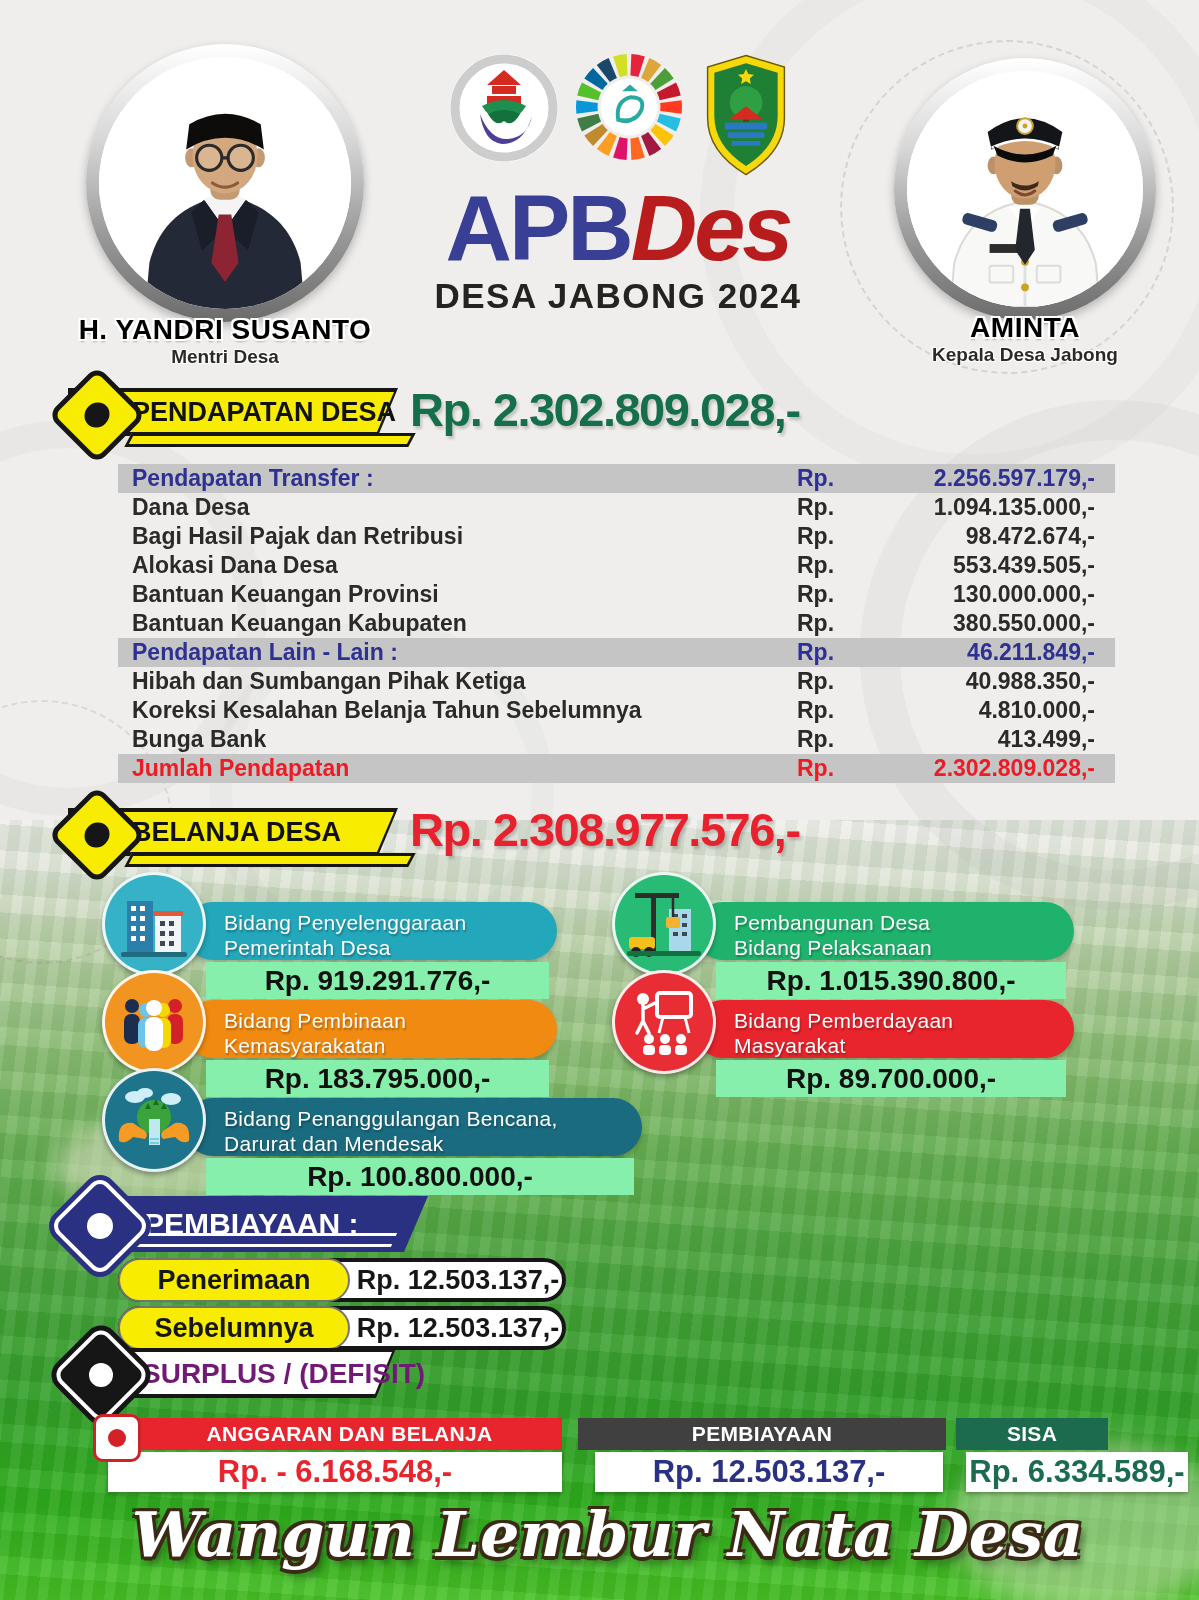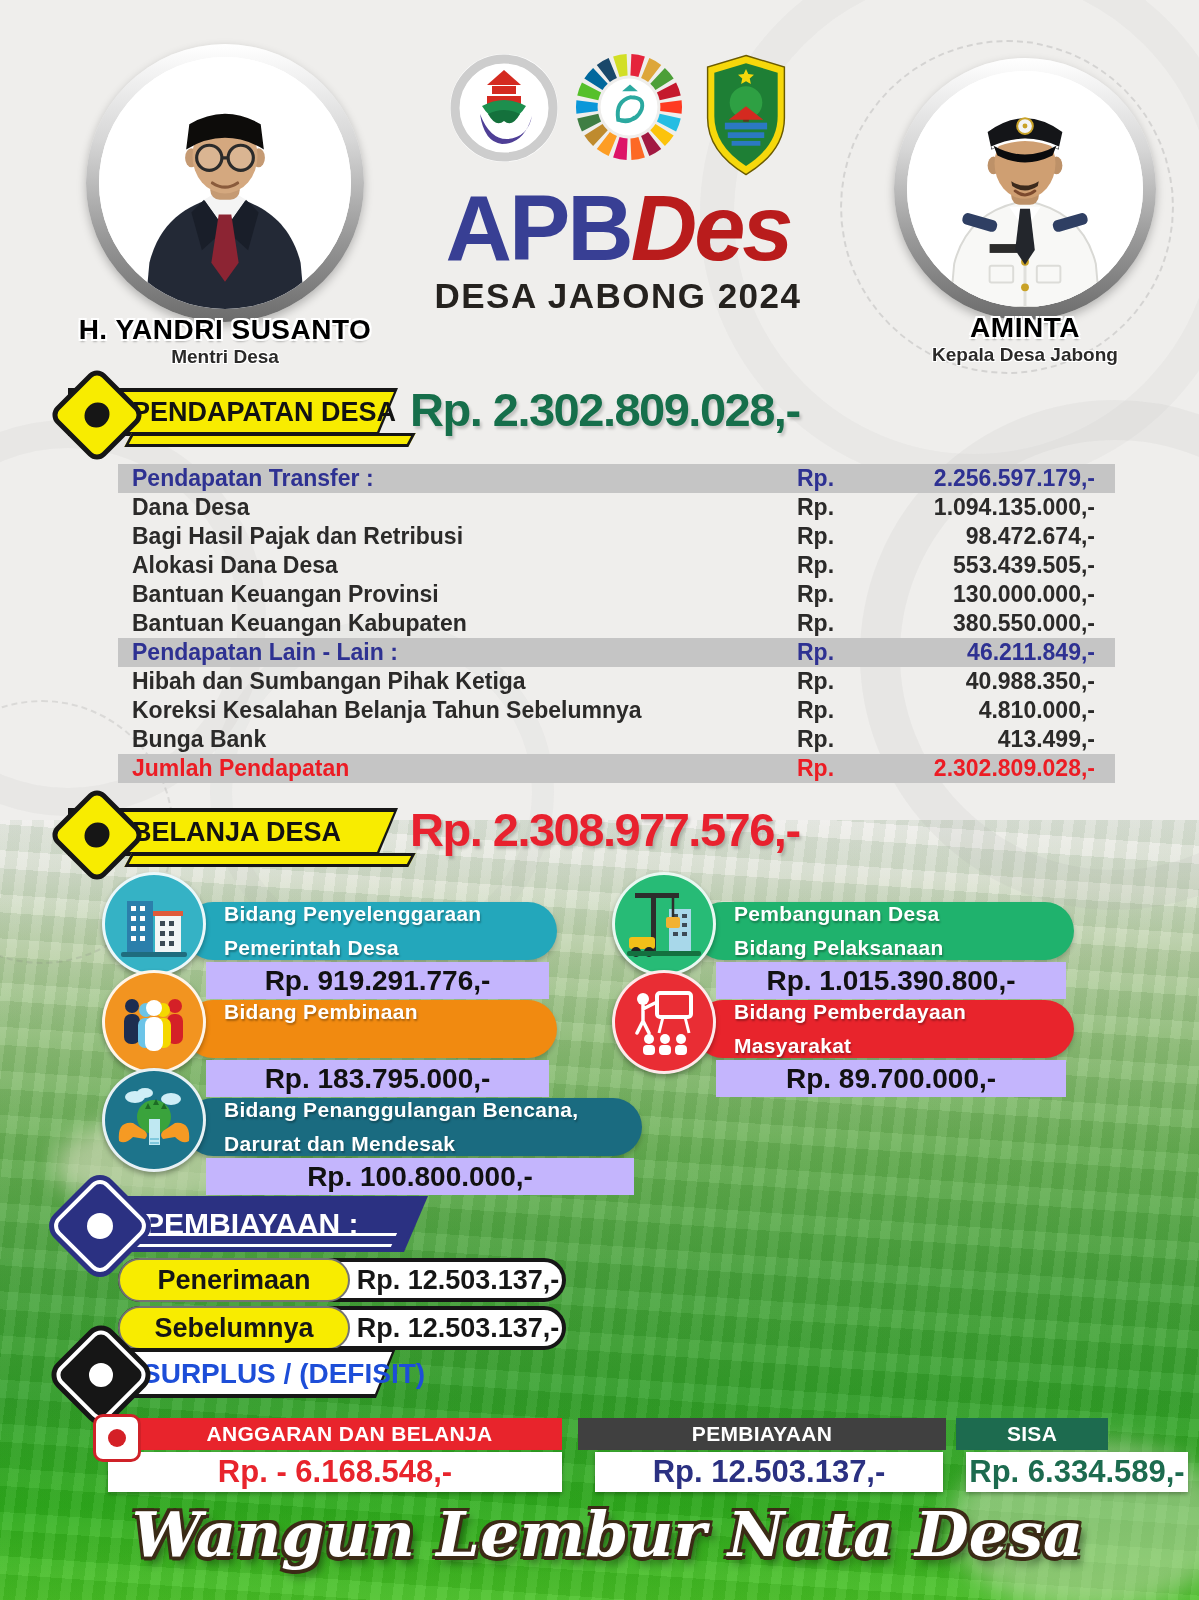--- a/index.html
+++ b/index.html
@@ -74,24 +74,24 @@
   .card{position:absolute;z-index:4;}
   .card1{left:102px;top:872px;width:455px;}
   .card2{left:612px;top:872px;width:462px;}
   .card3{left:102px;top:970px;width:455px;}
   .card4{left:612px;top:970px;width:462px;}
   .card5{left:102px;top:1068px;width:540px;}
   .cicon{position:absolute;left:0;top:0;width:98px;height:98px;border-radius:50%;
     border:3px solid rgba(255,255,255,0.9);overflow:hidden;box-shadow:0 3px 5px rgba(0,0,0,0.3);z-index:2;}
   .cicon svg{width:100%;height:100%;display:block;}
   .cpill{position:absolute;left:82px;right:0;top:30px;height:58px;border-radius:30px;
-    display:flex;flex-direction:column;justify-content:space-between;padding-left:40px;gap:1px;
-    color:#fff;font-weight:bold;font-size:21px;letter-spacing:0.3px;
+    display:flex;flex-direction:column;justify-content:flex-end;padding-left:40px;gap:1px;
+    color:#fff;font-weight:normal;font-size:21px;letter-spacing:0.3px;
     text-shadow:1px 2px 2px rgba(0,0,0,0.3);box-shadow:0 3px 5px rgba(0,0,0,0.2);}
-  .camt{position:absolute;left:104px;right:8px;top:90px;height:37px;background:#c4b5fd;
+  .camt{position:absolute;left:104px;right:8px;top:90px;height:37px;background:#86efac;
     color:#111;font-weight:bold;font-size:28px;text-align:center;line-height:37px;}
   .c0 .cpill{background:#23a7bb}.c0 .cicon{background:#35b2c5}
   .c1 .cpill{background:#1fb26d}.c1 .cicon{background:#27bb76}
   .c2 .cpill{background:#f18a10}.c2 .cicon{background:#f29420}
   .c3 .cpill{background:#e8242c}.c3 .cicon{background:#e92d34}
   .c4 .cpill{background:#1a6b80}.c4 .cicon{background:#1d748b}
   
   .b-pembiayaan{left:78px;top:1196px;width:350px;height:56px;}
   .b-pembiayaan .sb-out{background:#2b3182;clip-path:polygon(0 0,100% 0,calc(100% - 24px) 100%,0 100%);}
   .b-pembiayaan .sb-in{background:#2b3182;clip-path:polygon(0 0,100% 0,calc(100% - 21px) 100%,0 100%);}
@@ -105,21 +105,21 @@
   .pay1{top:1258px;} .pay2{top:1306px;}
   .pay-white{position:absolute;inset:0;background:#fff;border:4px solid #161616;border-radius:26px;}
   .pay-yellow{position:absolute;left:0;top:0;bottom:0;width:232px;background:#f8ec00;border:2px solid #737373;
     border-radius:26px;display:flex;align-items:center;justify-content:center;
     font-weight:bold;font-size:27px;color:#161616;box-sizing:border-box;}
   .pay-value{position:absolute;left:232px;right:0;top:0;bottom:0;display:flex;align-items:center;justify-content:center;
     font-weight:bold;font-size:27px;color:#161616;}
   
   .b-surplus{left:84px;top:1348px;width:312px;height:50px;}
   .b-surplus .sb-in{background:#fff;}
-  .b-surplus .sb-label{padding:10px 0 0 58px;font-size:28px;color:#1d4ed8;}
+  .b-surplus .sb-label{padding:10px 0 0 58px;font-size:28px;color:#701a75;}
   .d-black{left:-18px;top:-8px;width:62px;height:62px;background:#161616;border:4px solid #fff;
     box-shadow:0 0 0 5px #161616;}
   .d-black::after{width:24px;height:24px;background:#fff;}
   .scol{position:absolute;z-index:4;}
   .scol .shead{height:32px;display:flex;align-items:center;justify-content:center;
     color:#fff;font-weight:bold;font-size:21px;letter-spacing:0.3px;white-space:nowrap;}
   .scol .sval{position:absolute;background:#fff;height:40px;display:flex;align-items:center;justify-content:center;
     font-weight:bold;font-size:31px;box-shadow:0 2px 4px rgba(0,0,0,0.3);}
   .sc1{left:137px;top:1418px;width:425px;} .sc1 .shead{background:#e8242c;}
   .sc1 .sval{left:-29px;top:34px;width:454px;color:#e8242c;}
@@ -426,20 +426,21 @@
             <rect x="50" y="45" width="16" height="30" rx="7" fill="#f5d800"></rect>
           </g>
         <g>
             <circle cx="49" cy="35" r="8" fill="#ffffff"></circle>
             <rect x="40" y="44" width="18" height="34" rx="8" fill="#ffffff"></rect>
           </g>
       </svg>
     </div>
     <div class="cpill">
       <span>Bidang Pembinaan</span>
+      <span>Kemasyarakatan</span>
     </div>
     <div class="camt">Rp. 183.795.000,-</div>
   </div>
 
   <div class="card card4 c3">
     <div class="cicon">
       <svg viewBox="0 0 98 98">
         <rect x="42" y="20" width="34" height="24" rx="3" fill="none" stroke="#ffffff" stroke-width="4"></rect>
         <line x1="48" y1="44" x2="44" y2="60" stroke="#ffffff" stroke-width="3"></line>
         <line x1="70" y1="44" x2="74" y2="60" stroke="#ffffff" stroke-width="3"></line>

